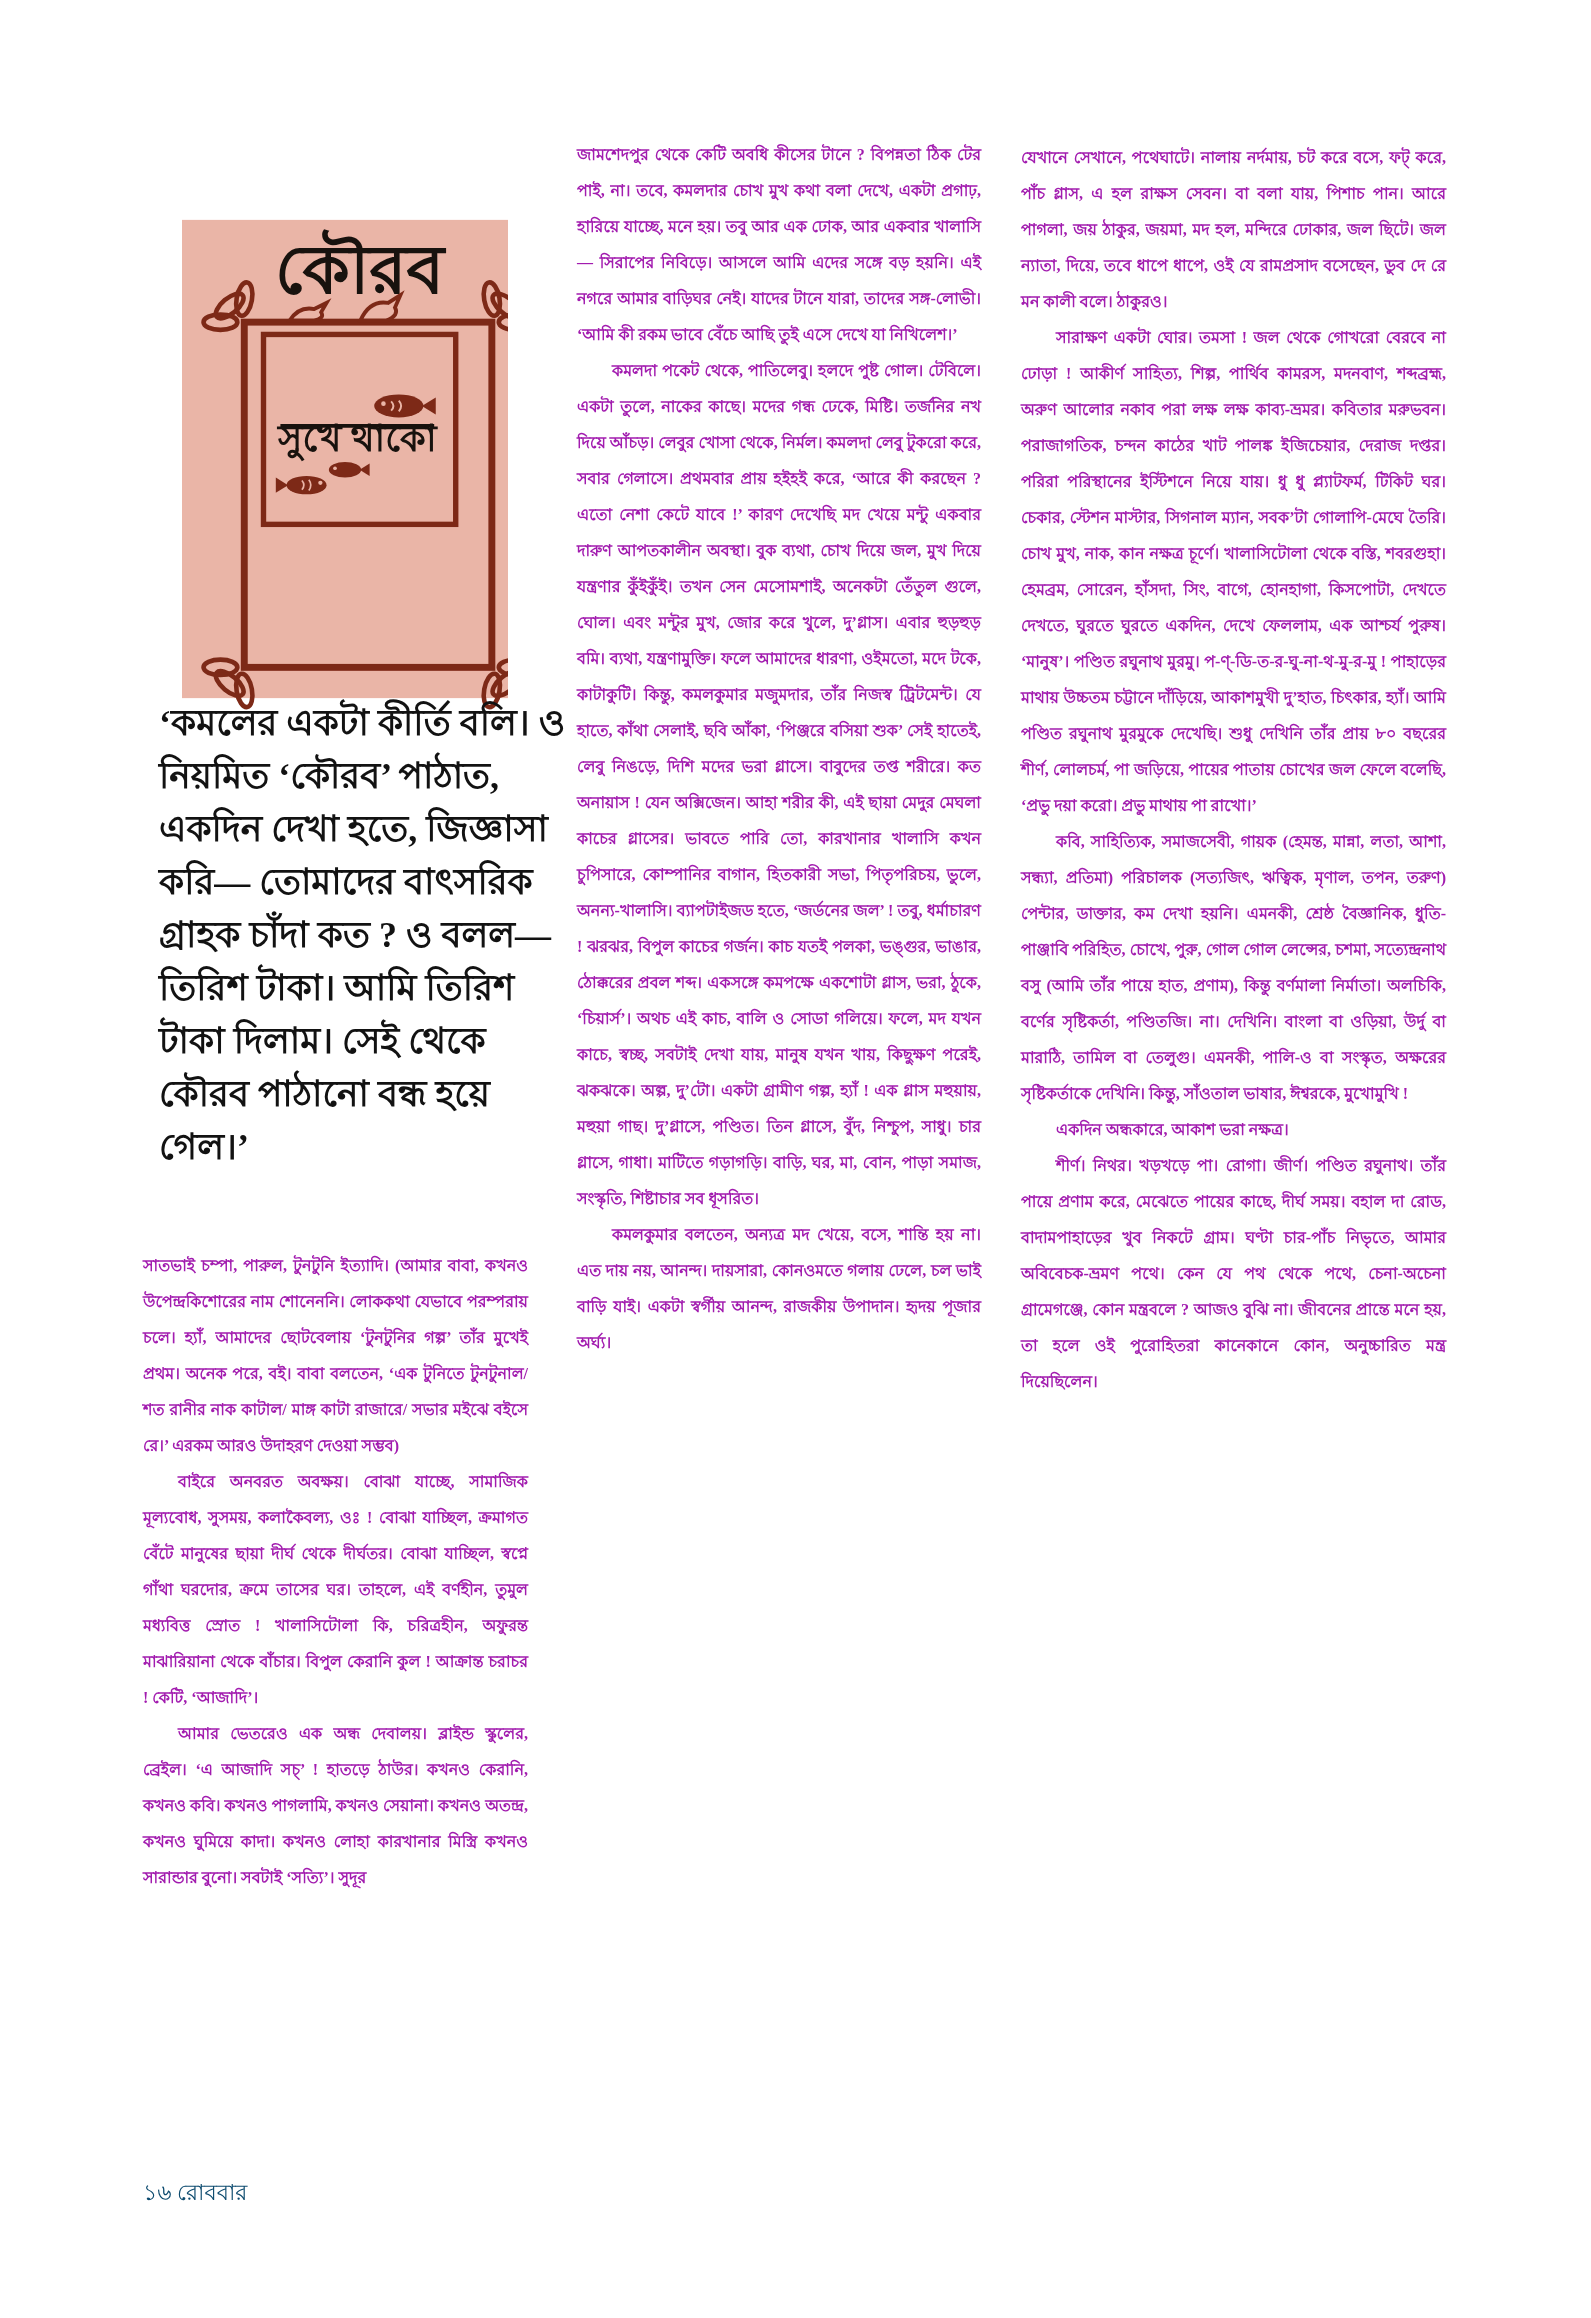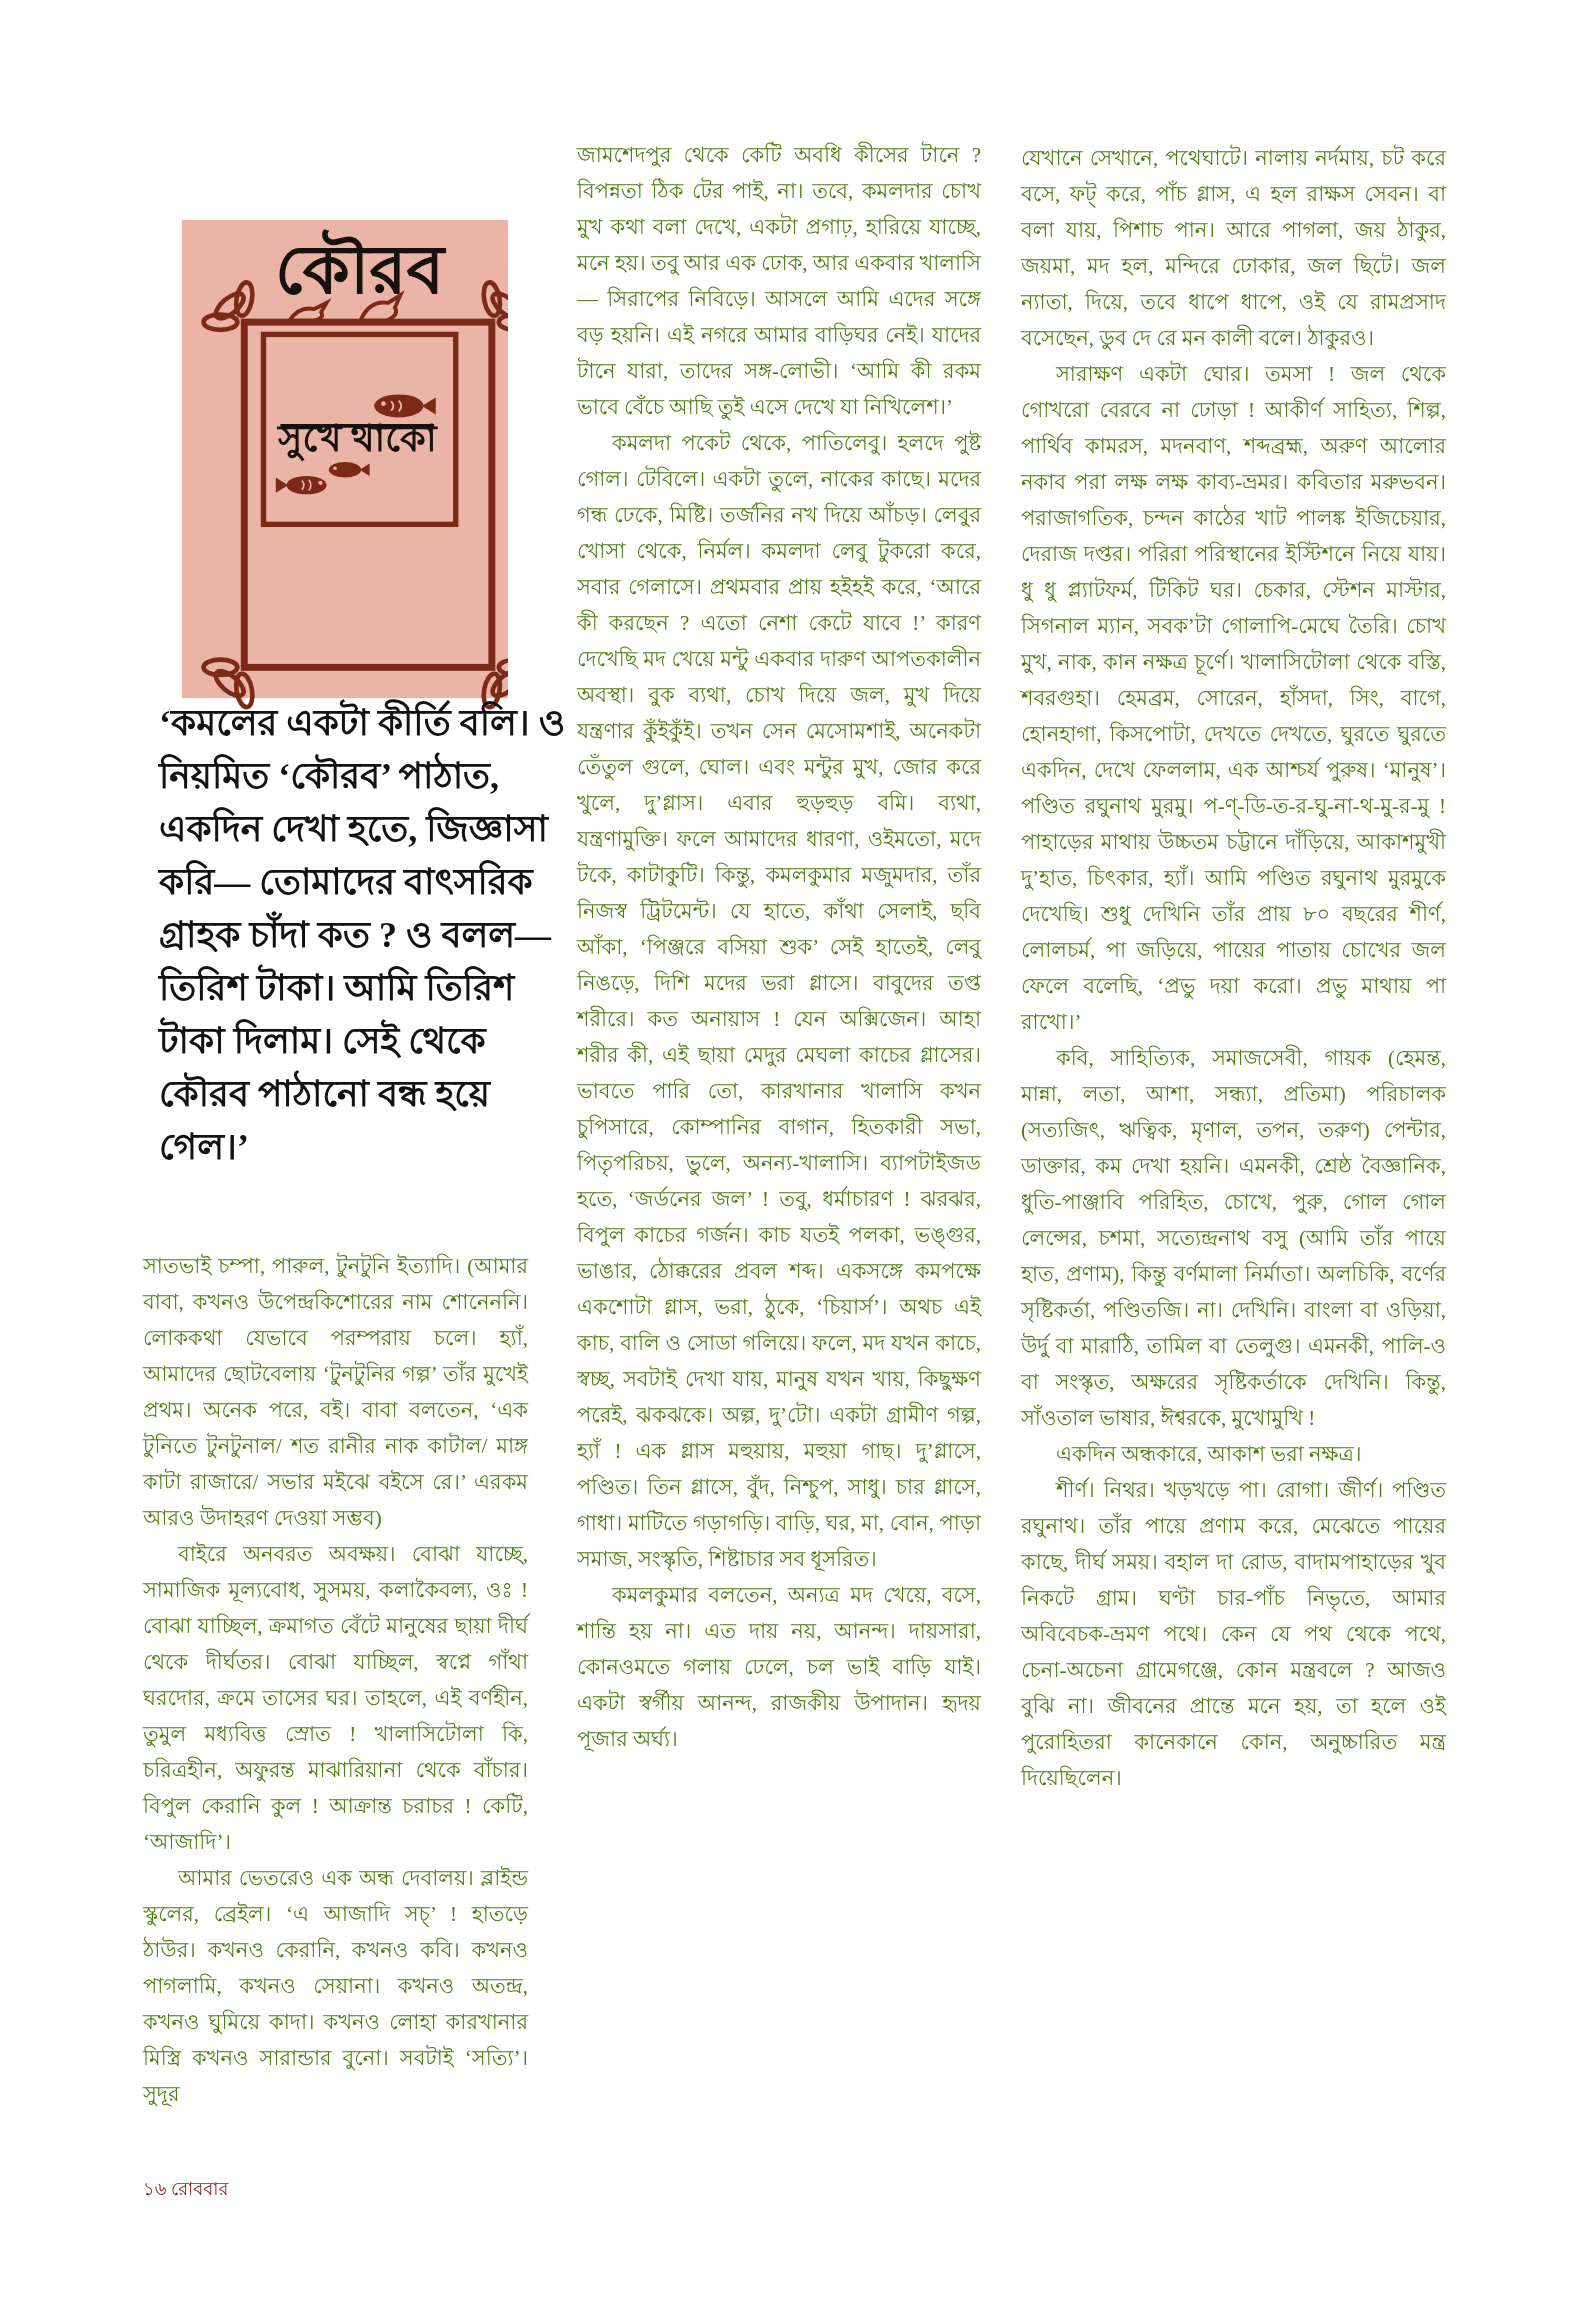--- a/index.html
+++ b/index.html
@@ -23,34 +23,35 @@
   .pullquote {
     position: absolute; left: 143px; top: 681px; width: 416px;
     margin: 16px; padding: 0;
     font-size: 36px; line-height: 53px; font-weight: 700;
     color: #121212; text-align: left;
   }
 
   
   .col {
     position: absolute;
-    font-size: 21px; line-height: 36px;
-    color: #4d7c0f; text-align: justify;
+    font-size: 16px; line-height: 36px;
+    color: #a21caf; text-align: justify;
     text-justify: inter-word;
+    font-weight: bold;
   }
   .col p { margin: 0; }
   .col p.ind { text-indent: 35px; }
   .col-left  { left: 143px;  top: 1201px; width: 385px; height: 993px; margin-top: 47px; }
   .col-mid   { left: 577px;  top: 137px;  width: 404px; height: 2032px; }
   .col-right { left: 1021px; top: 140px;  width: 425px; height: 2017px; }
 
   
   .pagefooter {
     position: absolute; left: 143px; top: 2175px;
-    font-size: 18px; color: #7f1d1d;
+    font-size: 22px; color: #0c4a6e;
   }
 </style>
 </head>
 <body>
 
 <div class="page">
 
   <figure class="cover">
     <svg viewBox="0 0 424 622" xmlns="http://www.w3.org/2000/svg" aria-hidden="true">
       <rect x="0" y="0" width="424" height="622" fill="#eab5a7"></rect>

